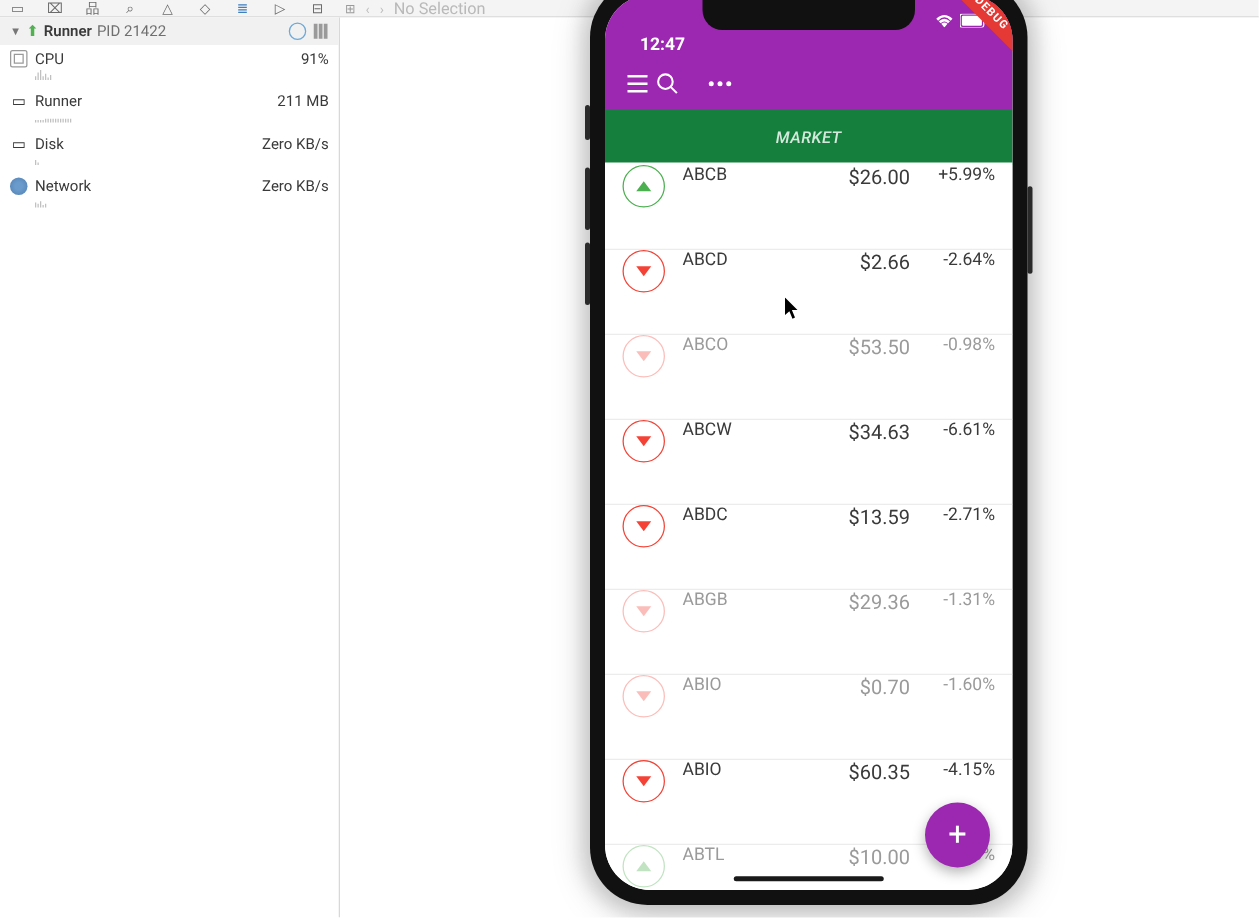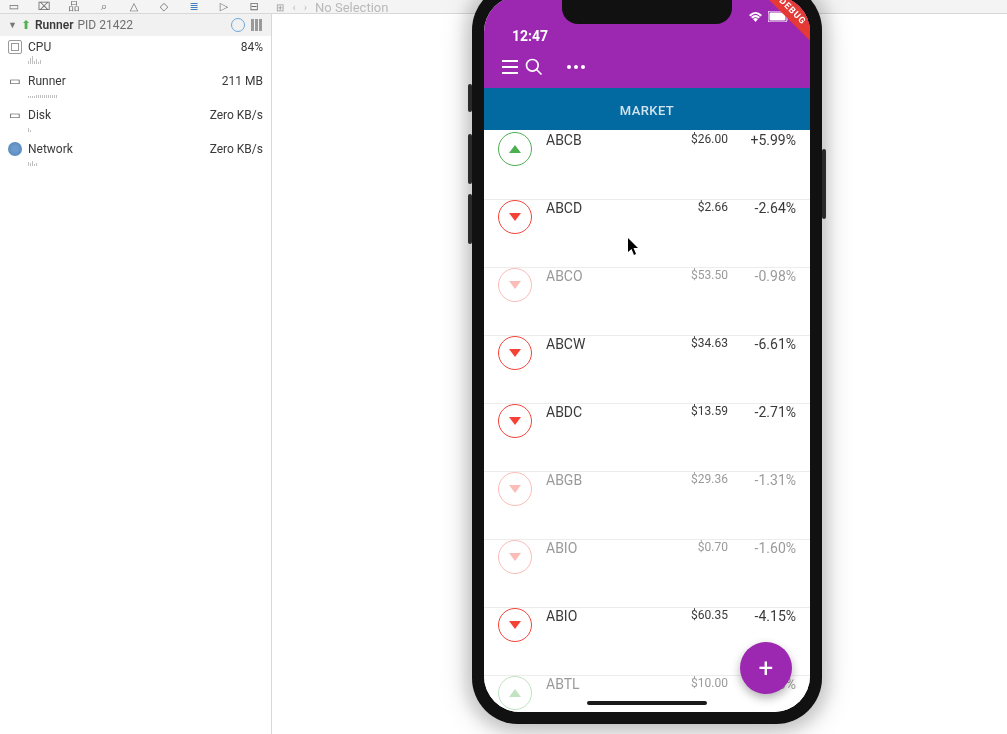--- a/index.html
+++ b/index.html
@@ -60,34 +60,34 @@
 
 .debug-banner { position: absolute; top: 6px; right: -26px; background: #e53935; color: #fff; font-size: 9px; font-weight: 700; padding: 4px 26px; transform: rotate(45deg); letter-spacing: 1px; z-index: 11; }
 
 
 .app-bar { background: #9c27b0; color: #fff; padding: 6px 14px 0 14px; display: flex; align-items: center; height: 48px; }
 .app-bar .menu-icon, .app-bar .search-icon, .app-bar .more-icon { width: 24px; height: 24px; display: flex; align-items: center; justify-content: center; }
 .app-bar .title { font-size: 19px; font-weight: 500; margin-left: 26px; flex: 1; }
 .app-bar .search-icon { margin-right: 18px; }
 
 
-.tabs { background: #0369a1; display: flex; height: 44px; }
+.tabs { background: #15803d; display: flex; height: 44px; font-style: italic; }
 .tab { flex: 1; display: flex; align-items: center; justify-content: center; color: rgba(255,255,255,0.82); font-size: 13px; font-weight: 500; letter-spacing: 0.4px; position: relative; }
 .tab.active::after { content: ""; position: absolute; bottom: 0; left: 0; right: 0; height: 2px; background: #fff; }
 
 
 .stock-list { background: #fff; height: calc(100% - 44px - 48px - 44px); overflow: hidden; }
 .stock-row { display: flex; align-items: flex-start; height: 68px; padding: 0 14px; border-bottom: 1px solid #ececec; }
 .stock-row .ind { width: 34px; height: 34px; border-radius: 50%; display: flex; align-items: center; justify-content: center; margin-right: 14px; }
 .stock-row .ind.up { border: 1.5px solid #4caf50; }
 .stock-row .ind.down { border: 1.5px solid #f44336; }
 .stock-row .ind.up-faded { border: 1.5px solid rgba(76,175,80,0.35); }
 .stock-row .ind.down-faded { border: 1.5px solid rgba(244,67,54,0.35); }
 .stock-row .sym { flex: 1; font-size: 14px; color: #3a3a3a; }
-.stock-row .price { font-size: 12px; color: #3a3a3a; margin-right: 18px; }
+.stock-row .price { font-size: 16px; color: #3a3a3a; margin-right: 18px; }
 .stock-row .chg { font-size: 14px; color: #3a3a3a; min-width: 50px; text-align: right; }
 .stock-row.faded .sym, .stock-row.faded .price, .stock-row.faded .chg { color: #9a9a9a; }
 
 .fab { position: absolute; bottom: 18px; right: 18px; width: 52px; height: 52px; border-radius: 50%; background: #9c27b0; color: #fff; display: flex; align-items: center; justify-content: center; font-size: 26px; box-shadow: 0 4px 10px rgba(0,0,0,0.3); z-index: 5; }
 
 .home-indicator { position: absolute; bottom: 7px; left: 50%; transform: translateX(-50%); width: 120px; height: 4px; background: #1a1a1a; border-radius: 3px; z-index: 6; }
 
 
 .tri-up { width: 0; height: 0; border-left: 6px solid transparent; border-right: 6px solid transparent; }
 .tri-down { width: 0; height: 0; border-left: 6px solid transparent; border-right: 6px solid transparent; }
@@ -134,21 +134,21 @@
         <span></span>
         <span></span>
         <span></span>
       </span>
   </div>
 
   <div class="metric-row">
     <span class="m-icon cpu"></span>
     <span class="m-label">CPU</span>
     <span class="m-fill"></span>
-    <span class="m-val">84%</span>
+    <span class="m-val">91%</span>
   </div>
   <div class="sparkline">
       <div class="bars">
         <span style="height:3px"></span>
         <span style="height:6px"></span>
         <span style="height:8px"></span>
         <span style="height:3px"></span>
         <span style="height:5px"></span>
         <span style="height:2px"></span>
         <span style="height:4px"></span>

